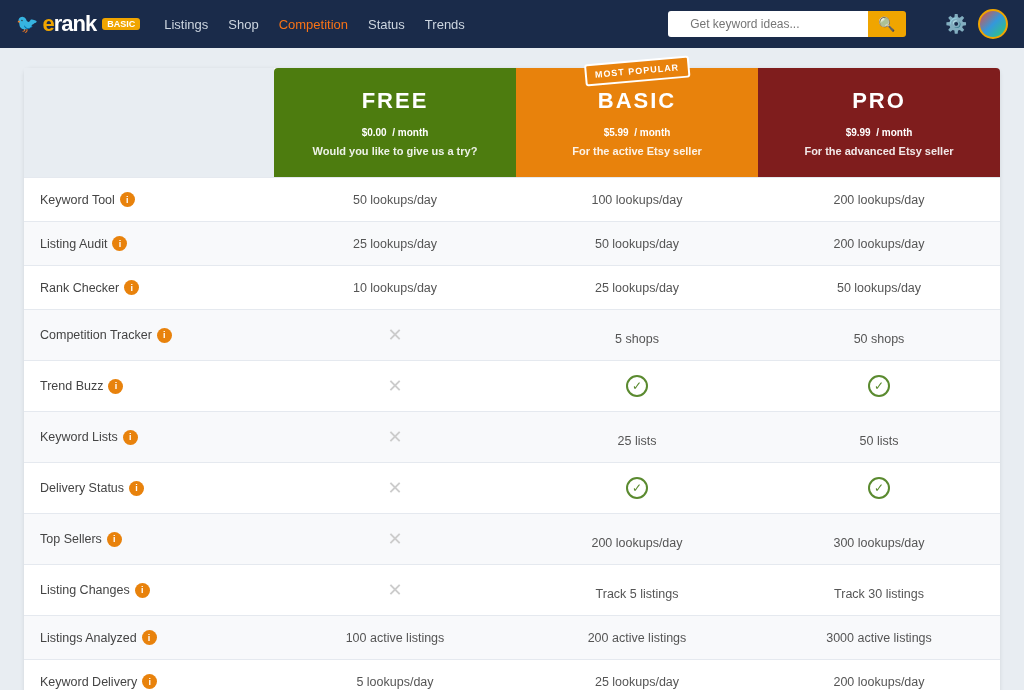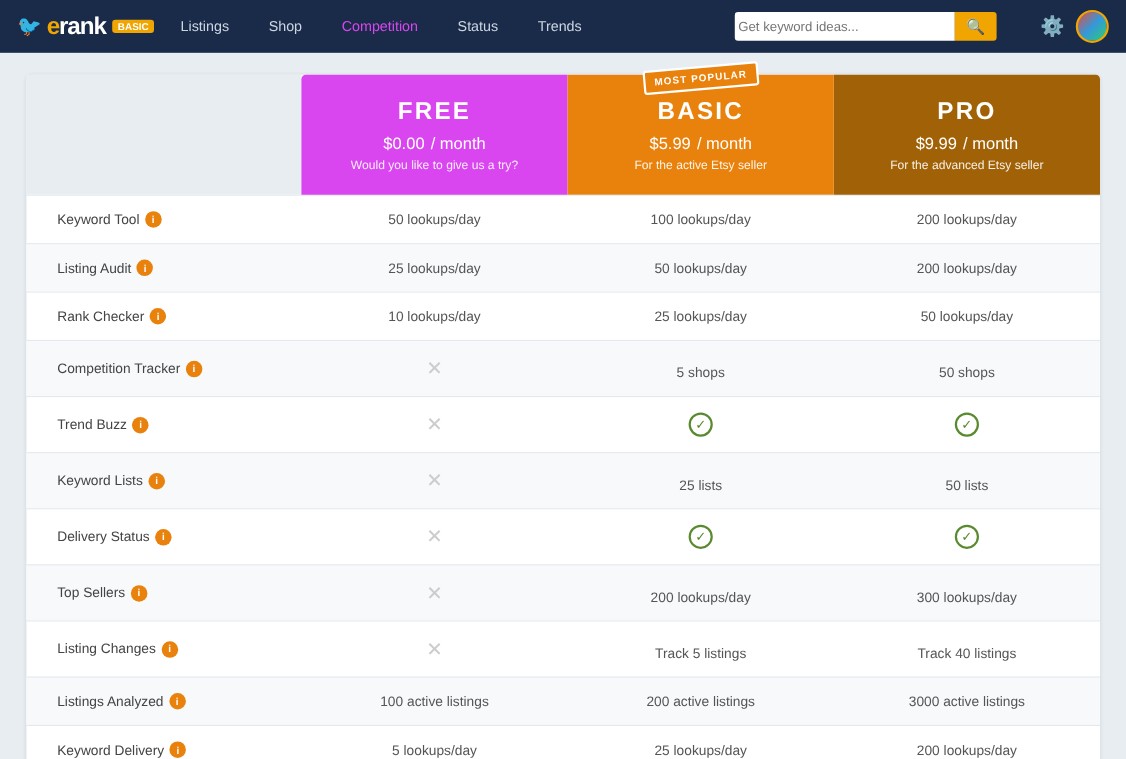--- a/index.html
+++ b/index.html
@@ -30,37 +30,37 @@
       background: #f0a500;
       color: white;
       font-size: 9px;
       font-weight: bold;
       padding: 1px 5px;
       border-radius: 3px;
       margin-left: 2px;
     }
     .nav-links {
       display: flex;
-      gap: 36px;
+      gap: 20px;
       list-style: none;
       align-items: center;
     }
     .nav-links li a {
       color: #cdd6e0;
       text-decoration: none;
       font-size: 13px;
     }
-    .nav-links li a.active { color: #d946ef; }
+    .nav-links li a.active { color: #f97316; }
     .search-bar {
       display: flex;
       margin-left: auto;
       gap: 0;
     }
     .search-input {
-      padding: 5px 3px;
+      padding: 5px 22px;
       border: none;
       border-radius: 3px 0 0 3px;
       font-size: 12px;
       width: 200px;
       outline: none;
       color: #999;
     }
     .search-btn {
       background: #f0a500;
       border: none;
@@ -109,49 +109,50 @@
     }
     .header-empty {
       background: #e8edf2;
     }
     .plan-header {
       padding: 20px 16px;
       text-align: center;
       color: white;
     }
     .plan-header.free {
-      background: #d946ef;
+      background: #4d7c0f;
       border-radius: 4px 0 0 0;
     }
     .plan-header.basic {
       background: #e8820c;
       position: relative;
     }
     .plan-header.pro {
-      background: #a16207;
+      background: #7f1d1d;
       border-radius: 0 4px 0 0;
     }
     .plan-name {
       font-size: 22px;
       font-weight: bold;
       letter-spacing: 2px;
     }
     .plan-price {
       font-size: 20px;
       font-weight: bold;
       margin-top: 4px;
     }
     .plan-price span {
-      font-size: 15px;
-      font-weight: normal;
+      font-size: 10px;
+      font-weight: bold;
     }
     .plan-subtitle {
       font-size: 11px;
       margin-top: 4px;
       opacity: 0.9;
+      font-weight: bold;
     }
     .most-popular {
       position: absolute;
       top: -8px;
       left: 50%;
       transform: translateX(-50%);
       background: #e8820c;
       color: white;
       font-size: 9px;
       font-weight: bold;
@@ -166,21 +167,21 @@
     
     .feature-row {
       display: grid;
       grid-template-columns: 250px 1fr 1fr 1fr;
       border-top: 1px solid #e5e9ef;
     }
     .feature-row:nth-child(even) {
       background: #f8f9fb;
     }
     .feature-name {
-      padding: 14px 28px;
+      padding: 14px 16px;
       font-size: 12.5px;
       color: #444;
       display: flex;
       align-items: center;
       gap: 5px;
     }
     .info-icon {
       display: inline-flex;
       align-items: center;
       justify-content: center;
@@ -408,21 +409,21 @@
       <span>Listing Changes</span>
       <span class="info-icon">i</span>
     </div>
     <div class="feature-val">
             <span class="cross">✕</span>
           </div>
     <div class="feature-val">
             <span>Track 5 listings</span>
           </div>
     <div class="feature-val">
-            <span>Track 40 listings</span>
+            <span>Track 30 listings</span>
           </div>
   </div>
         <div class="feature-row">
     <div class="feature-name">
       <span>Listings Analyzed</span>
       <span class="info-icon">i</span>
     </div>
     <div class="feature-val">
             <span>100 active listings</span>
           </div>

